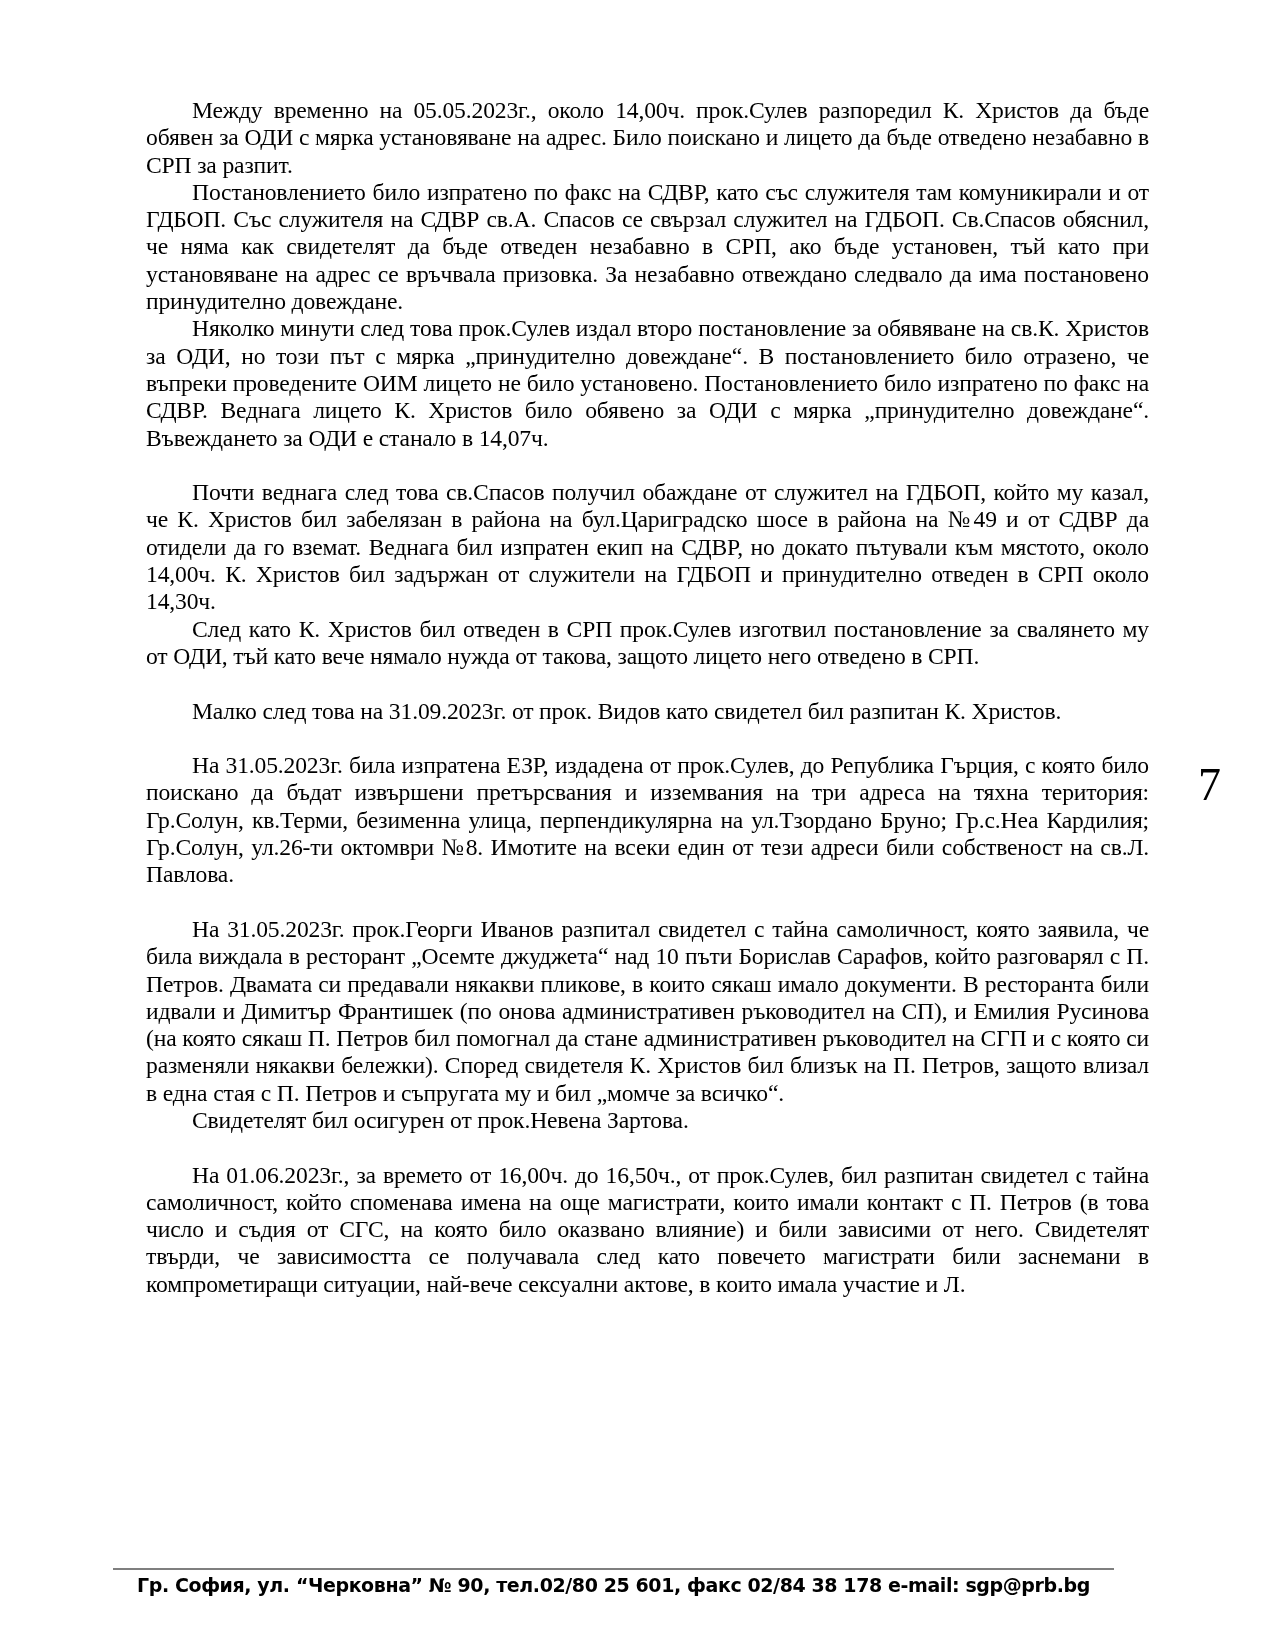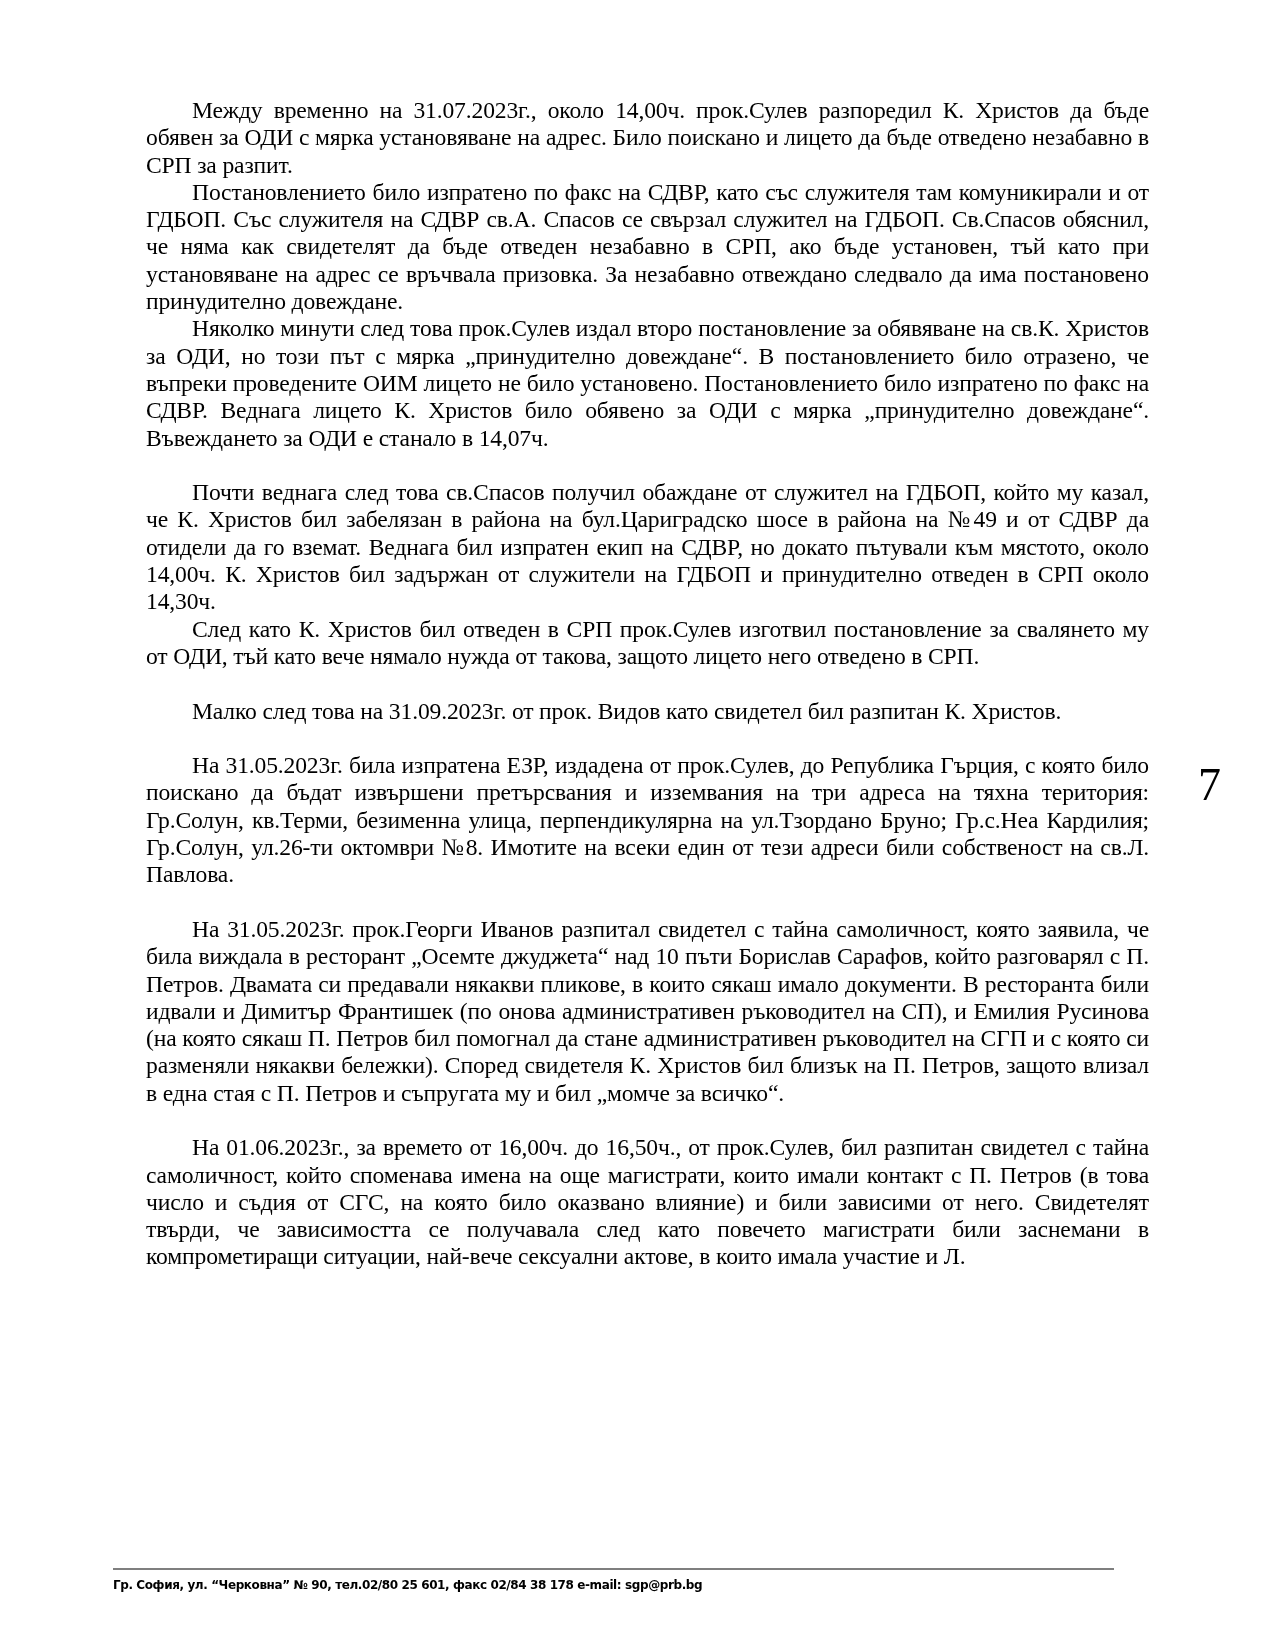--- a/index.html
+++ b/index.html
@@ -54,41 +54,42 @@
       top: 1568px;
       width: 1001px;
       height: 0;
       border-top: 2px solid #7f7f7f;
     }
     .footer-text {
       position: absolute;
       left: 113px;
       top: 1575px;
       width: 1001px;
-      text-align: left;
+      text-align: center;
       font-family: "DejaVu Sans", sans-serif;
       font-weight: bold;
-      font-size: 12px;
+      font-size: 19px;
       line-height: 20px;
       letter-spacing: -0.4px;
     }
   </style>
 </head>
 <body>
 
 <div class="page">
   <div class="body-text">
-    <p class="para">Между временно на 31.07.2023г., около 14,00ч. прок.Сулев разпоредил К. Христов да бъде обявен за ОДИ с мярка установяване на адрес. Било поискано и лицето да бъде отведено незабавно в СРП за разпит.</p>
+    <p class="para">Между временно на 05.05.2023г., около 14,00ч. прок.Сулев разпоредил К. Христов да бъде обявен за ОДИ с мярка установяване на адрес. Било поискано и лицето да бъде отведено незабавно в СРП за разпит.</p>
     <p class="para">Постановлението било изпратено по факс на СДВР, като със служителя там комуникирали и от ГДБОП. Със служителя на СДВР св.А. Спасов се свързал служител на ГДБОП. Св.Спасов обяснил, че няма как свидетелят да бъде отведен незабавно в СРП, ако бъде установен, тъй като при установяване на адрес се връчвала призовка. За незабавно отвеждано следвало да има постановено принудително довеждане.</p>
     <p class="para">Няколко минути след това прок.Сулев издал второ постановление за обявяване на св.К. Христов за ОДИ, но този път с мярка „принудително довеждане“. В постановлението било отразено, че въпреки проведените ОИМ лицето не било установено. Постановлението било изпратено по факс на СДВР. Веднага лицето К. Христов било обявено за ОДИ с мярка „принудително довеждане“. Въвеждането за ОДИ е станало в 14,07ч.</p>
     <p class="para gap-before">Почти веднага след това св.Спасов получил обаждане от служител на ГДБОП, който му казал, че К. Христов бил забелязан в района на бул.Цариградско шосе в района на №49 и от СДВР да отидели да го вземат. Веднага бил изпратен екип на СДВР, но докато пътували към мястото, около 14,00ч. К. Христов бил задържан от служители на ГДБОП и принудително отведен в СРП около 14,30ч.</p>
     <p class="para">След като К. Христов бил отведен в СРП прок.Сулев изготвил постановление за свалянето му от ОДИ, тъй като вече нямало нужда от такова, защото лицето него отведено в СРП.</p>
     <p class="para gap-before">Малко след това на 31.09.2023г. от прок. Видов като свидетел бил разпитан К. Христов.</p>
     <p class="para gap-before">На 31.05.2023г. била изпратена ЕЗР, издадена от прок.Сулев, до Република Гърция, с която било поискано да бъдат извършени претърсвания и изземвания на три адреса на тяхна територия: Гр.Солун, кв.Терми, безименна улица, перпендикулярна на ул.Тзордано Бруно; Гр.с.Неа Кардилия; Гр.Солун, ул.26-ти октомври №8. Имотите на всеки един от тези адреси били собственост на св.Л. Павлова.</p>
     <p class="para gap-before">На 31.05.2023г. прок.Георги Иванов разпитал свидетел с тайна самоличност, която заявила, че била виждала в ресторант „Осемте джуджета“ над 10 пъти Борислав Сарафов, който разговарял с П. Петров. Двамата си предавали някакви пликове, в които сякаш имало документи. В ресторанта били идвали и Димитър Франтишек (по онова административен ръководител на СП), и Емилия Русинова (на която сякаш П. Петров бил помогнал да стане административен ръководител на СГП и с която си разменяли някакви бележки). Според свидетеля К. Христов бил близък на П. Петров, защото влизал в една стая с П. Петров и съпругата му и бил „момче за всичко“.</p>
+    <p class="para">Свидетелят бил осигурен от прок.Невена Зартова.</p>
     <p class="para gap-before">На 01.06.2023г., за времето от 16,00ч. до 16,50ч., от прок.Сулев, бил разпитан свидетел с тайна самоличност, който споменава имена на още магистрати, които имали контакт с П. Петров (в това число и съдия от СГС, на която било оказвано влияние) и били зависими от него. Свидетелят твърди, че зависимостта се получавала след като повечето магистрати били заснемани в компрометиращи ситуации, най-вече сексуални актове, в които имала участие и Л.</p>
   </div>
 
   <div class="page-number">7</div>
 
   <div class="footer-rule"></div>
   <div class="footer-text">Гр. София, ул. “Черковна” № 90, тел.02/80 25 601, факс 02/84 38 178 e-mail: sgp@prb.bg</div>
 </div>
 
 </body></html>

